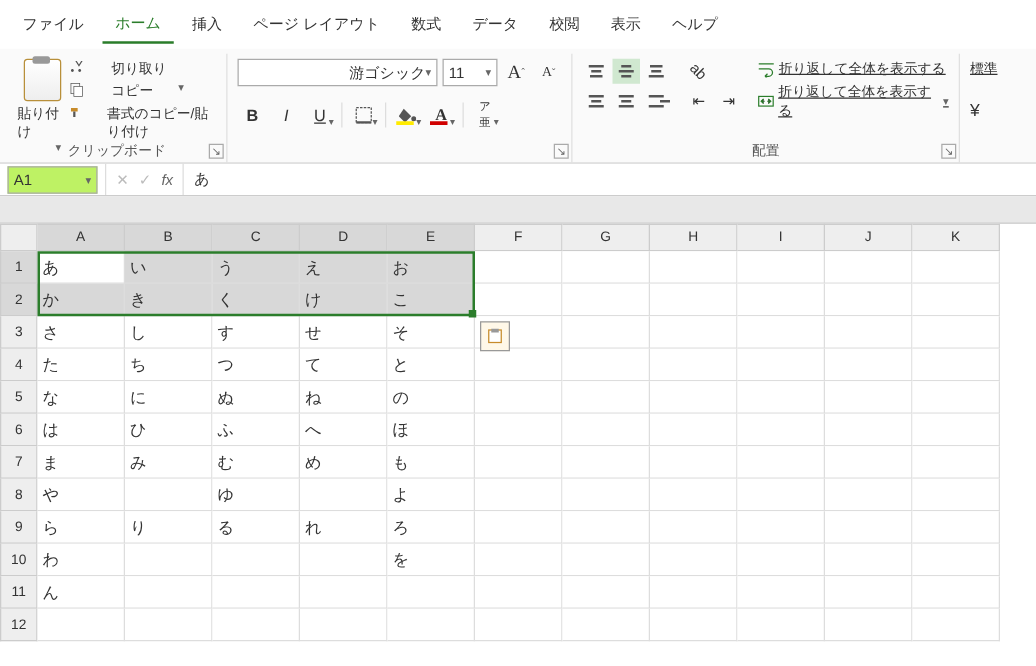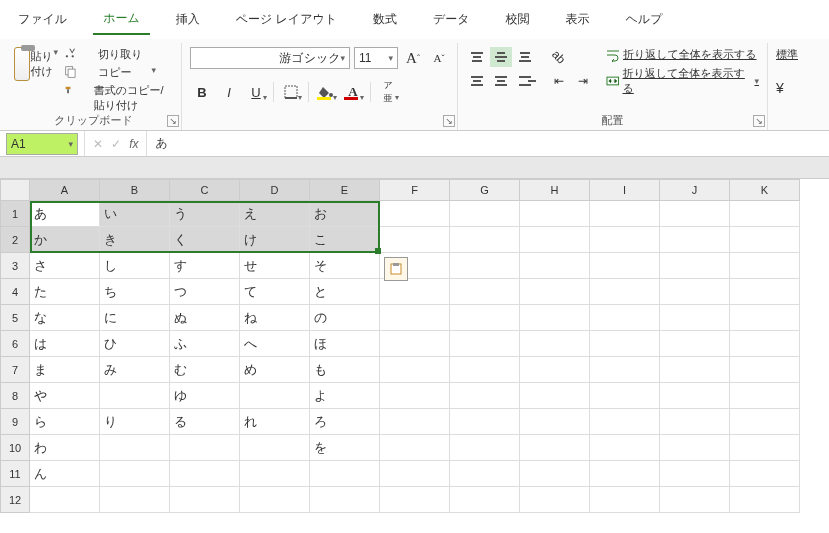--- a/index.html
+++ b/index.html
@@ -1,32 +1,32 @@
 <!DOCTYPE html>
 <html><head>
 <meta charset="utf-8">
 <style>
 * { box-sizing: border-box; margin: 0; padding: 0; }
 body { font-family: "Yu Gothic", "游ゴシック", Meiryo, sans-serif; font-size: 12px; background: #fff; width: 829px; height: 533px; overflow: hidden; color: #333; }
 
 
-.menubar { display: flex; align-items: center; padding: 4px 8px; background: #fff; gap: 16px; font-size: 12px; }
+.menubar { display: flex; align-items: center; padding: 4px 8px; background: #fff; gap: 5px; font-size: 12px; }
 .menubar .item { padding: 6px 10px; cursor: pointer; }
 .menubar .item.active { border-bottom: 2px solid #2b7d2b; color: #2b7d2b; }
 
 
 .ribbon { display: flex; border-bottom: 1px solid #ccc; background: #fafafa; padding: 4px 6px 0 6px; height: 92px; }
 .group { border-right: 1px solid #e0e0e0; padding: 0 8px 0 8px; display: flex; flex-direction: column; position: relative; }
 .group:last-child { border-right: none; }
 .group-title { text-align: center; font-size: 11px; color: #555; position: absolute; bottom: 2px; left: 0; right: 0; }
 .group .dialog-launcher { position: absolute; bottom: 3px; right: 2px; font-size: 9px; color: #666; cursor: pointer; width: 12px; height: 12px; border: 1px solid #aaa; display: flex; align-items: center; justify-content: center; }
 .group-body { display: flex; align-items: flex-start; height: 65px; gap: 6px; padding-top: 4px; }
 
 
-.paste-btn { display: flex; flex-direction: row; align-items: flex-start; width: 44px; cursor: pointer; }
+.paste-btn { display: flex; flex-direction: column; align-items: flex-end; width: 44px; cursor: pointer; }
 .paste-icon { width: 30px; height: 34px; background: linear-gradient(#fff,#eee); border: 1px solid #b88f3a; border-radius: 3px; position: relative; }
 .paste-icon::before { content: ""; position: absolute; top: -3px; left: 6px; width: 14px; height: 6px; background: #999; border-radius: 2px; }
 .paste-label { font-size: 11px; margin-top: 2px; }
 .clip-small { display: flex; flex-direction: column; gap: 3px; }
 .clip-small div { display: flex; align-items: flex-start; gap: 20px; cursor: pointer; font-size: 11px; }
 .clip-small svg { width: 14px; height: 14px; }
 
 
 .font-row1 { display: flex; gap: 4px; align-items: center; }
 .font-name { width: 160px; height: 22px; border: 1px solid #aaa; background: #fff; padding: 2px 4px; display: flex; align-items: center; justify-content: flex-end; cursor: pointer; }

